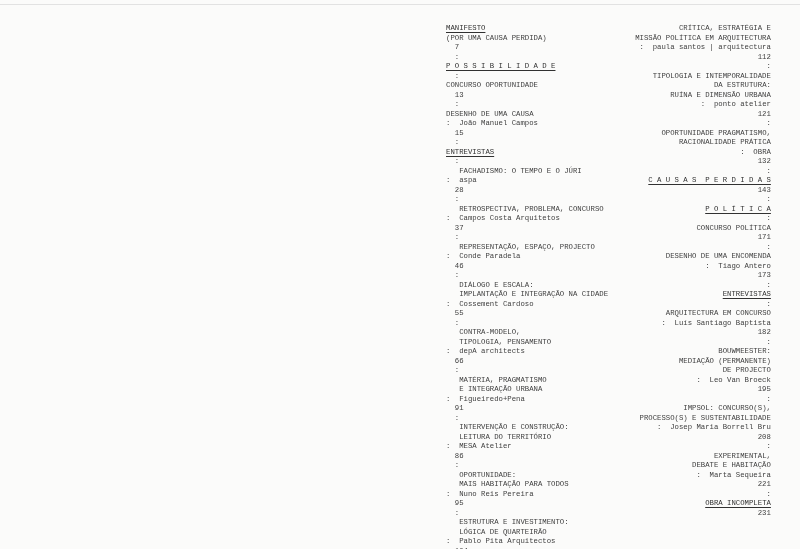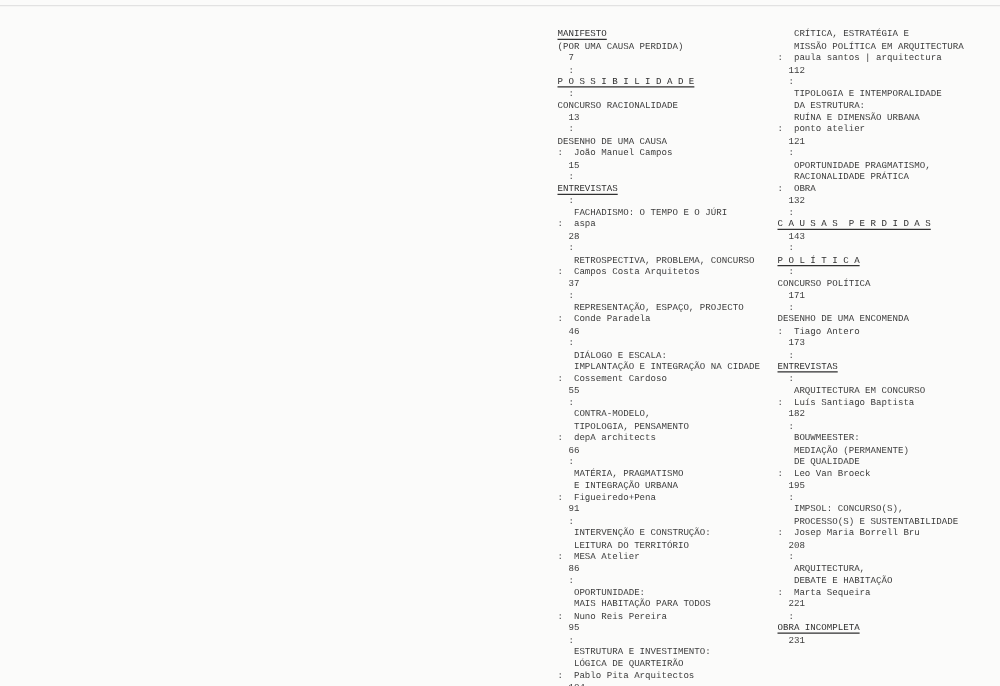--- a/index.html
+++ b/index.html
@@ -20,21 +20,21 @@
     top: 4px;
     width: 800px;
     height: 1px;
     background: #e2e2e2;
   }
   .col {
     position: absolute;
     top: 24px;
   }
   .col-left  { left: 446px; }
-  .col-right { left: 622px; }
+  .col-right { left: 622px; text-align: right; }
   .ln {
     white-space: pre;
     font-size: 7.3px;
     line-height: 9.5px;
     height: 9.5px;
     color: #3e3e3e;
     letter-spacing: 0;
   }
   .ln.u {
     color: #313131;
@@ -48,21 +48,21 @@
 
 <div class="page-edge-line"></div>
 
 <div class="col col-left">
     <div class="ln u">MANIFESTO</div>
     <div class="ln">(POR UMA CAUSA PERDIDA)</div>
     <div class="ln">  7</div>
     <div class="ln">  :</div>
     <div class="ln u">P O S S I B I L I D A D E</div>
     <div class="ln">  :</div>
-    <div class="ln">CONCURSO RACIONALIDADE</div>
+    <div class="ln">CONCURSO OPORTUNIDADE</div>
     <div class="ln">  13</div>
     <div class="ln">  :</div>
     <div class="ln">DESENHO DE UMA CAUSA</div>
     <div class="ln">:  João Manuel Campos</div>
     <div class="ln">  15</div>
     <div class="ln">  :</div>
     <div class="ln u">ENTREVISTAS</div>
     <div class="ln">  :</div>
     <div class="ln">   FACHADISMO: O TEMPO E O JÚRI</div>
     <div class="ln">:  aspa</div>
@@ -137,29 +137,29 @@
     <div class="ln">  173</div>
     <div class="ln">  :</div>
     <div class="ln u">ENTREVISTAS</div>
     <div class="ln">  :</div>
     <div class="ln">   ARQUITECTURA EM CONCURSO</div>
     <div class="ln">:  Luís Santiago Baptista</div>
     <div class="ln">  182</div>
     <div class="ln">  :</div>
     <div class="ln">   BOUWMEESTER:</div>
     <div class="ln">   MEDIAÇÃO (PERMANENTE)</div>
-    <div class="ln">   DE QUALIDADE</div>
+    <div class="ln">   DE PROJECTO</div>
     <div class="ln">:  Leo Van Broeck</div>
     <div class="ln">  195</div>
     <div class="ln">  :</div>
     <div class="ln">   IMPSOL: CONCURSO(S),</div>
     <div class="ln">   PROCESSO(S) E SUSTENTABILIDADE</div>
     <div class="ln">:  Josep Maria Borrell Bru</div>
     <div class="ln">  208</div>
     <div class="ln">  :</div>
-    <div class="ln">   ARQUITECTURA,</div>
+    <div class="ln">   EXPERIMENTAL,</div>
     <div class="ln">   DEBATE E HABITAÇÃO</div>
     <div class="ln">:  Marta Sequeira</div>
     <div class="ln">  221</div>
     <div class="ln">  :</div>
     <div class="ln u">OBRA INCOMPLETA</div>
     <div class="ln">  231</div>
   </div>
 
 </body></html>

